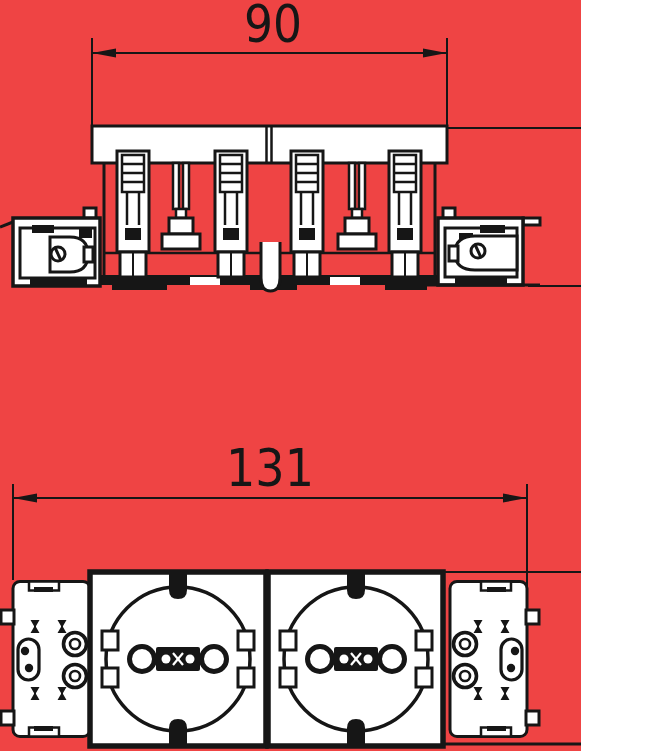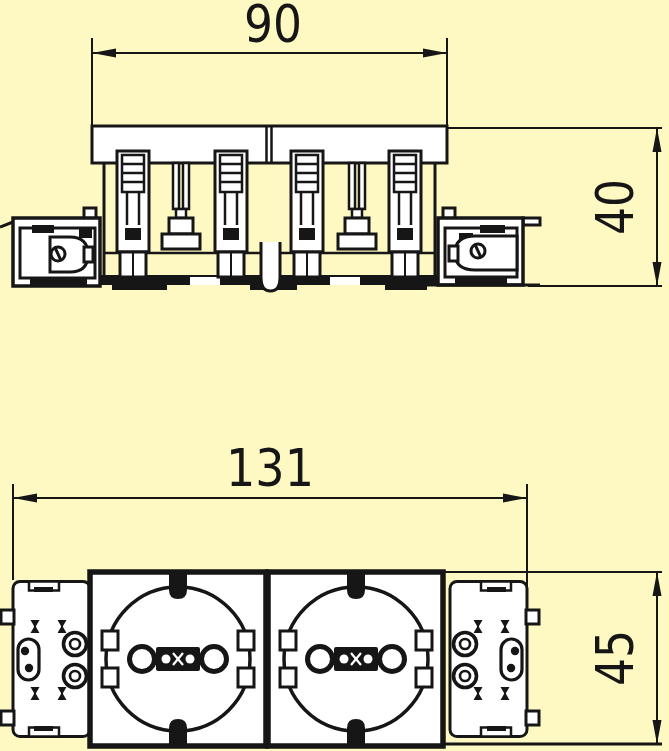--- a/index.html
+++ b/index.html
@@ -1,16 +1,16 @@
 <!DOCTYPE html>
 <html><head>
 <meta charset="utf-8">
 <style>
   html,body{margin:0;padding:0;background:#ffffff;}
-  .canvas{position:relative;width:669px;height:751px;background:#fef9c3;overflow:hidden;
+  .canvas{position:relative;width:581px;height:751px;background:#ef4444;overflow:hidden;
           font-family:"DejaVu Sans",sans-serif;}
   svg{display:block;}
   .dim-text{font-family:"DejaVu Sans",sans-serif;font-size:52px;fill:#161616;}
 </style>
 </head>
 <body>
 
 <div class="canvas">
 <svg width="669" height="751" viewBox="0 0 669 751">
   <defs>

